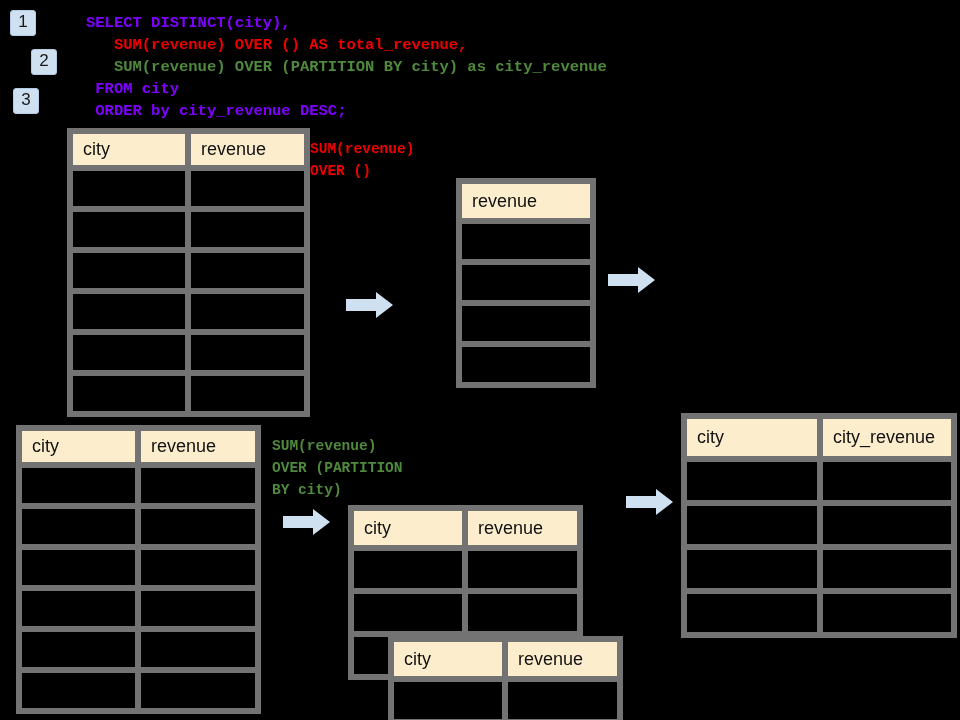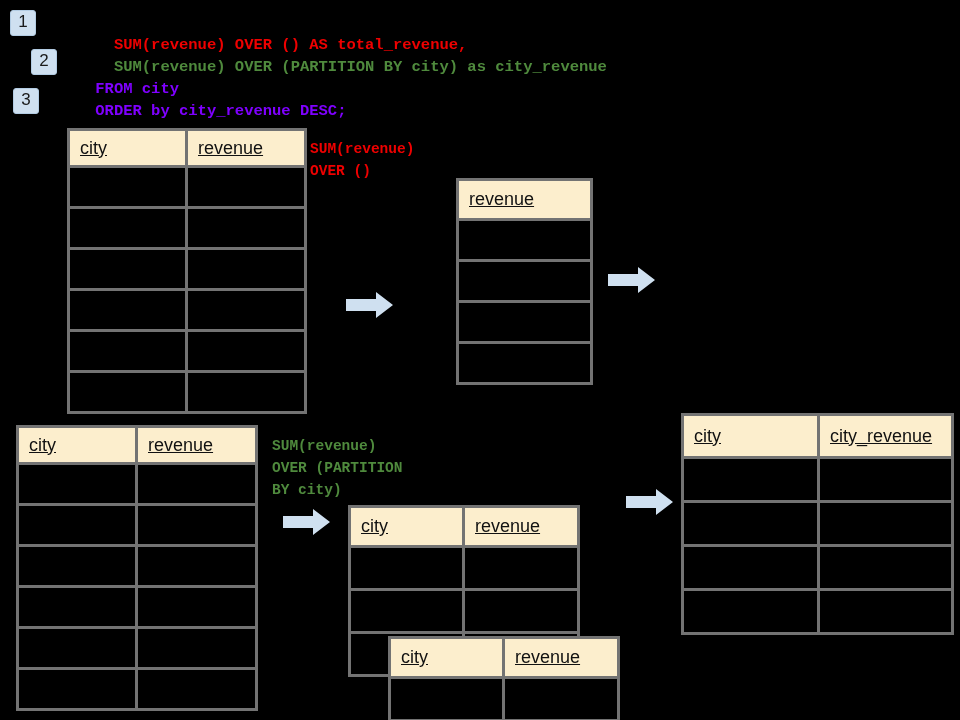--- a/index.html
+++ b/index.html
@@ -61,24 +61,23 @@
 
   
   .tbl {
     position: absolute;
     border-collapse: collapse;
     table-layout: fixed;
     background: #000000;
     box-sizing: border-box;
   }
   .tbl td {
-    border: 3px solid #737373;
+    border: 6px solid #737373;
     padding: 5px;
     box-sizing: border-box;
-    text-decoration: underline;
   }
   .tbl td.hd {
     background: #fceecd;
     color: #111111;
     font-family: "Liberation Sans", sans-serif;
     font-size: 18px;
     padding-left: 10px;
     vertical-align: middle;
     white-space: nowrap;
     overflow: hidden;
@@ -94,20 +93,21 @@
 </style>
 </head>
 <body>
 
 <div id="canvas">
 
   <div class="badge" style="left:10px; top:10px;">1</div>
   <div class="badge" style="left:31px; top:49px;">2</div>
   <div class="badge" style="left:13px; top:88px;">3</div>
 
+  <div class="code code-purple" style="left:86px; top:12px;">SELECT DISTINCT(city),</div>
   <div class="code code-green" style="left:86px; top:56px;">   SUM(revenue) OVER (PARTITION BY city) as city_revenue</div>
   <div class="code code-red" style="left:86px; top:34px;">   SUM(revenue) OVER () AS total_revenue,</div>
   <div class="code code-purple" style="left:86px; top:78px;"> FROM city</div>
   <div class="code code-purple" style="left:86px; top:100px;font-family:Liberation Mono, monospace;"> ORDER by city_revenue DESC;</div>
 
 
   <div class="annot annot-red" style="left:310px; top:138px;">SUM(revenue)
 OVER ()</div>
 
   <div class="annot annot-green" style="left:272px; top:435px;">SUM(revenue)

